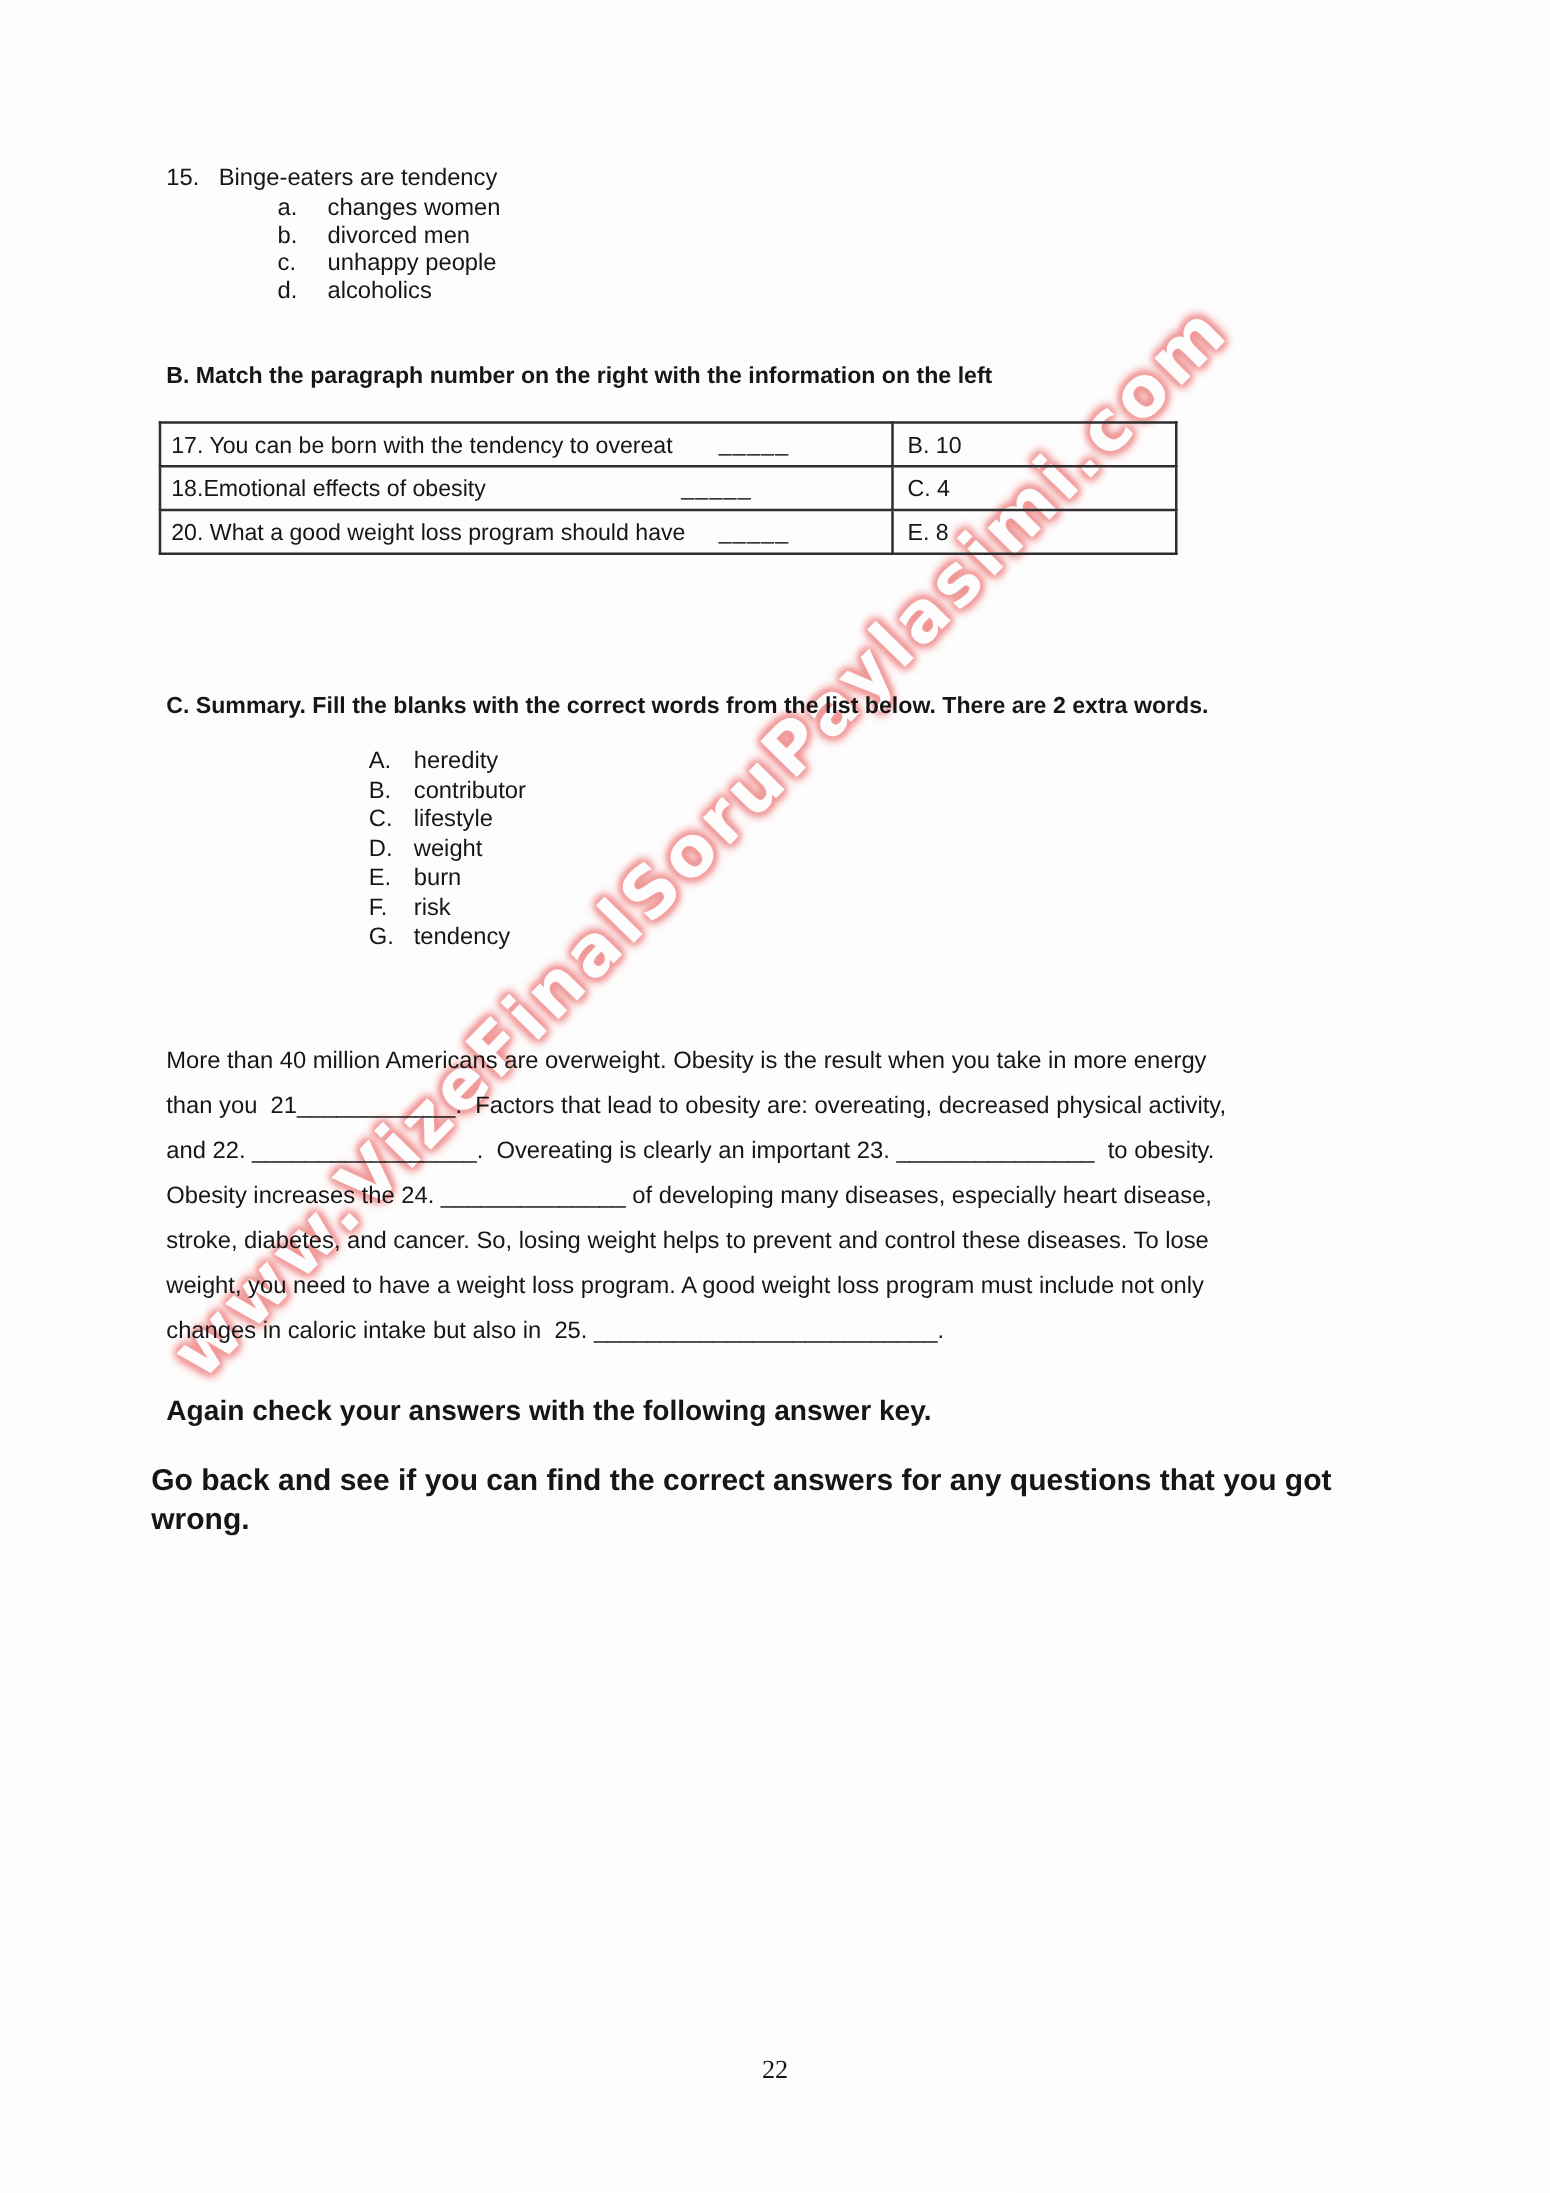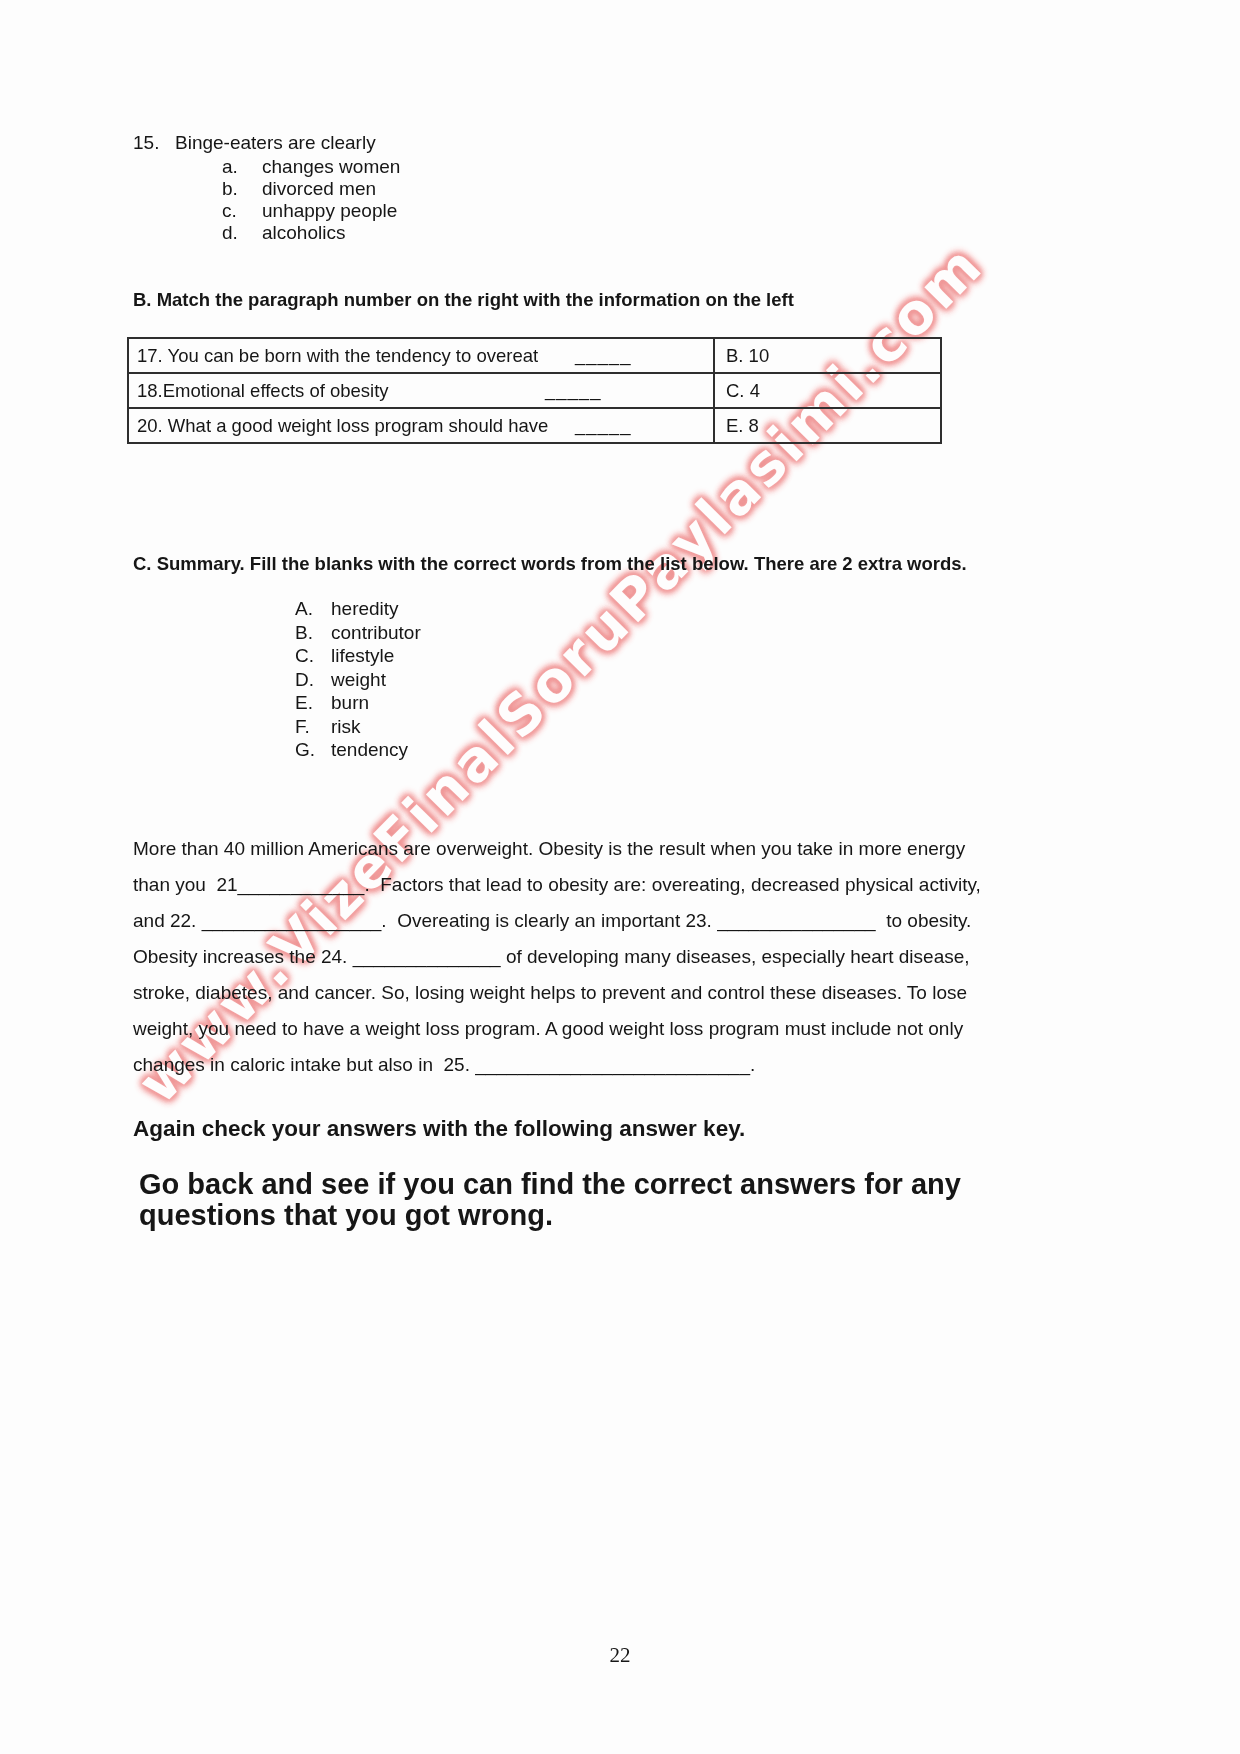--- a/index.html
+++ b/index.html
@@ -71,22 +71,22 @@
   
   .summary { position:absolute; top:831px; left:133px; width:960px; font-size:19px; }
   .para-line { line-height:36px; white-space:nowrap; }
 
   
   .again {
     position:absolute; top:1116px; left:133px;
     font-size:22.5px; font-weight:bold; white-space:nowrap;
   }
   .goback {
-    position:absolute; top:1169px; left:139px; width:952px;
-    font-size:29px; font-weight:bold; line-height:31px;
+    position:absolute; top:1169px; left:121px; width:952px;
+    font-size:24px; font-weight:bold; line-height:31px;
   }
 
   
   .pagenum {
     position:absolute; top:1643px; left:0; width:1240px;
     text-align:center;
     font-family:"Liberation Serif", serif;
     font-size:21px;
   }
 </style>
@@ -95,21 +95,21 @@
 
 <div class="page">
 
   <div class="watermark">www.VizeFinalSoruPaylasimi.com</div>
 
   <div class="content">
 
     <div class="q15">
       <div class="q15-head">
         <span class="q15-num">15.</span>
-        <span>Binge-eaters are clearly</span>
+        <span>Binge-eaters are tendency</span>
       </div>
       <div class="q15-options">
         <div class="opt">
           <span class="opt-letter">a.</span>
           <span>changes women</span>
         </div>
         <div class="opt">
           <span class="opt-letter">b.</span>
           <span>divorced men</span>
         </div>

